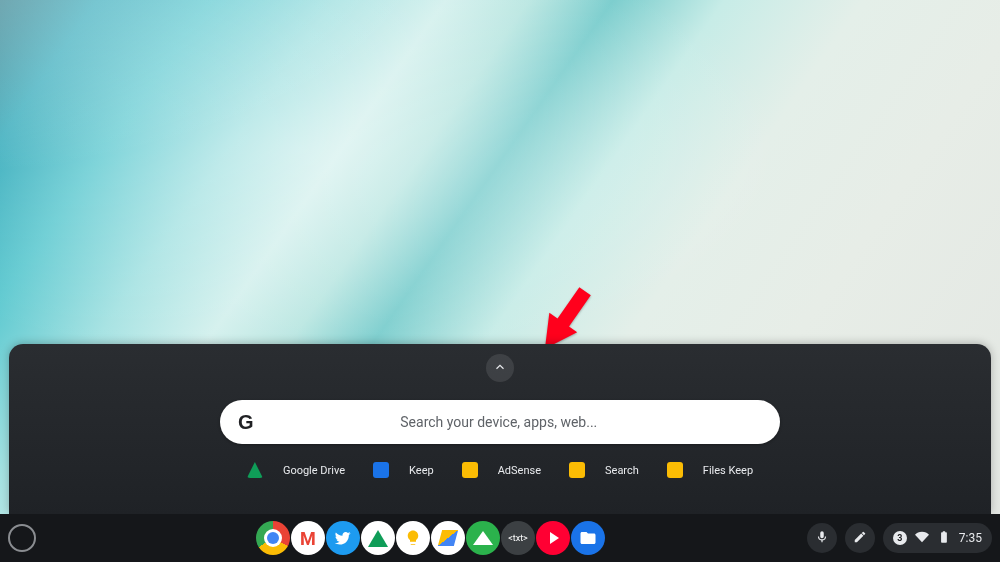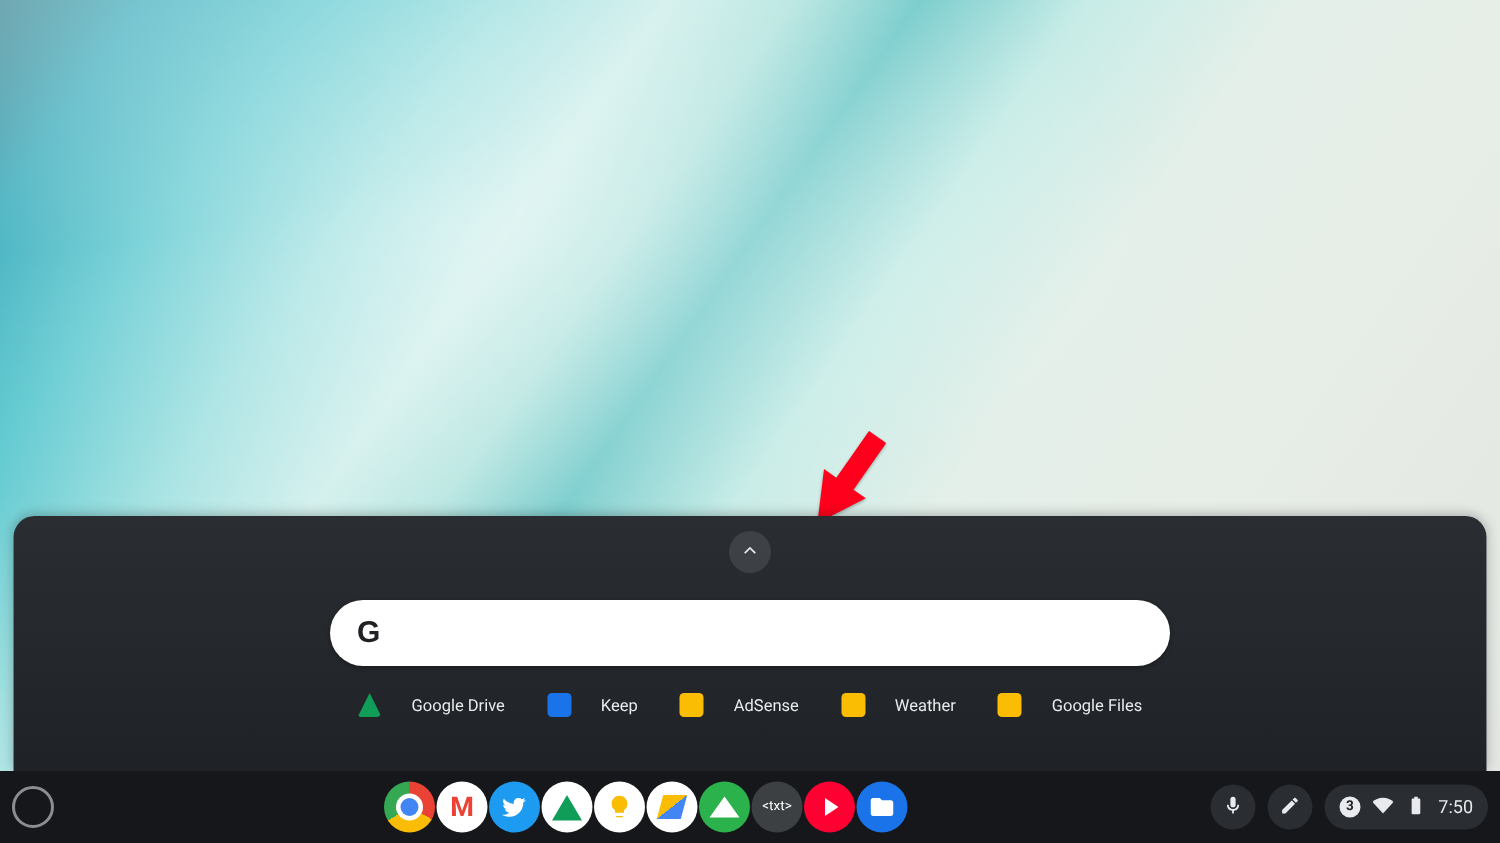--- a/index.html
+++ b/index.html
@@ -185,42 +185,43 @@
     <div class="expand-btn">
       <span>
         <svg viewBox="0 0 24 24">
             <polyline points="6 15 12 9 18 15"></polyline>
           </svg>
       </span>
     </div>
 
     <div class="searchbar">
       <span class="g-logo">G</span>
+      <span class="search-ph">Search your device, apps, web...</span>
     </div>
 
     <div class="suggest-row">
       <div class="sugg">
         <span class="ic ic-drive"></span>
         <span>Google Drive</span>
       </div>
       <div class="sugg">
         <span class="ic ic-files"></span>
         <span>Keep</span>
       </div>
       <div class="sugg">
         <span class="ic ic-weather"></span>
         <span>AdSense</span>
       </div>
       <div class="sugg">
         <span class="ic ic-adsense"></span>
-        <span>Weather</span>
+        <span>Search</span>
       </div>
       <div class="sugg">
         <span class="ic ic-keep"></span>
-        <span>Google Files</span>
+        <span>Files Keep</span>
       </div>
     </div>
   </div>
 
   <div class="shelf">
     <div class="launcher-dot"></div>
 
     <div class="apps">
       <div class="app app-chrome" title="Chrome"></div>
       <div class="app app-gmail" title="Gmail"></div>
@@ -276,17 +277,17 @@
         <span>
           <svg viewBox="0 0 24 24">
               <path d="M12 3C7 3 2.7 5 0 8.1l12 13 12-13C21.3 5 17 3 12 3z"></path>
             </svg>
         </span>
         <span>
           <svg viewBox="0 0 24 24">
               <path d="M15.7 4H14V2h-4v2H8.3C7.6 4 7 4.6 7 5.3v15.3C7 21.4 7.6 22 8.3 22h7.3c.7 0 1.3-.6 1.3-1.3V5.3C17 4.6 16.4 4 15.7 4z"></path>
             </svg>
         </span>
-        <span>7:50</span>
+        <span>7:35</span>
       </div>
     </div>
   </div>
 </div>
 
 </body></html>

